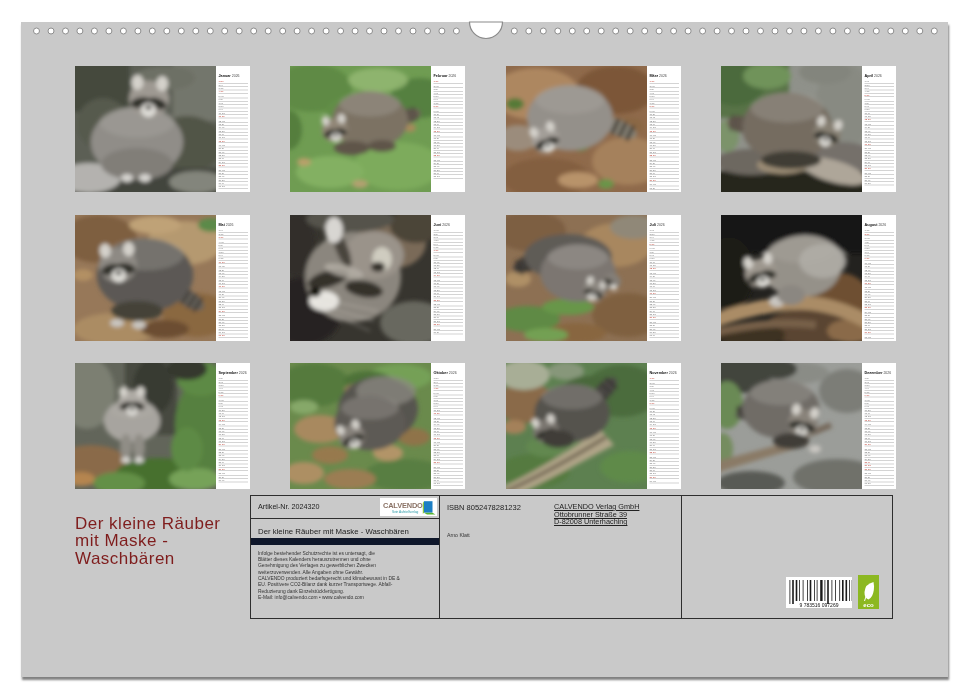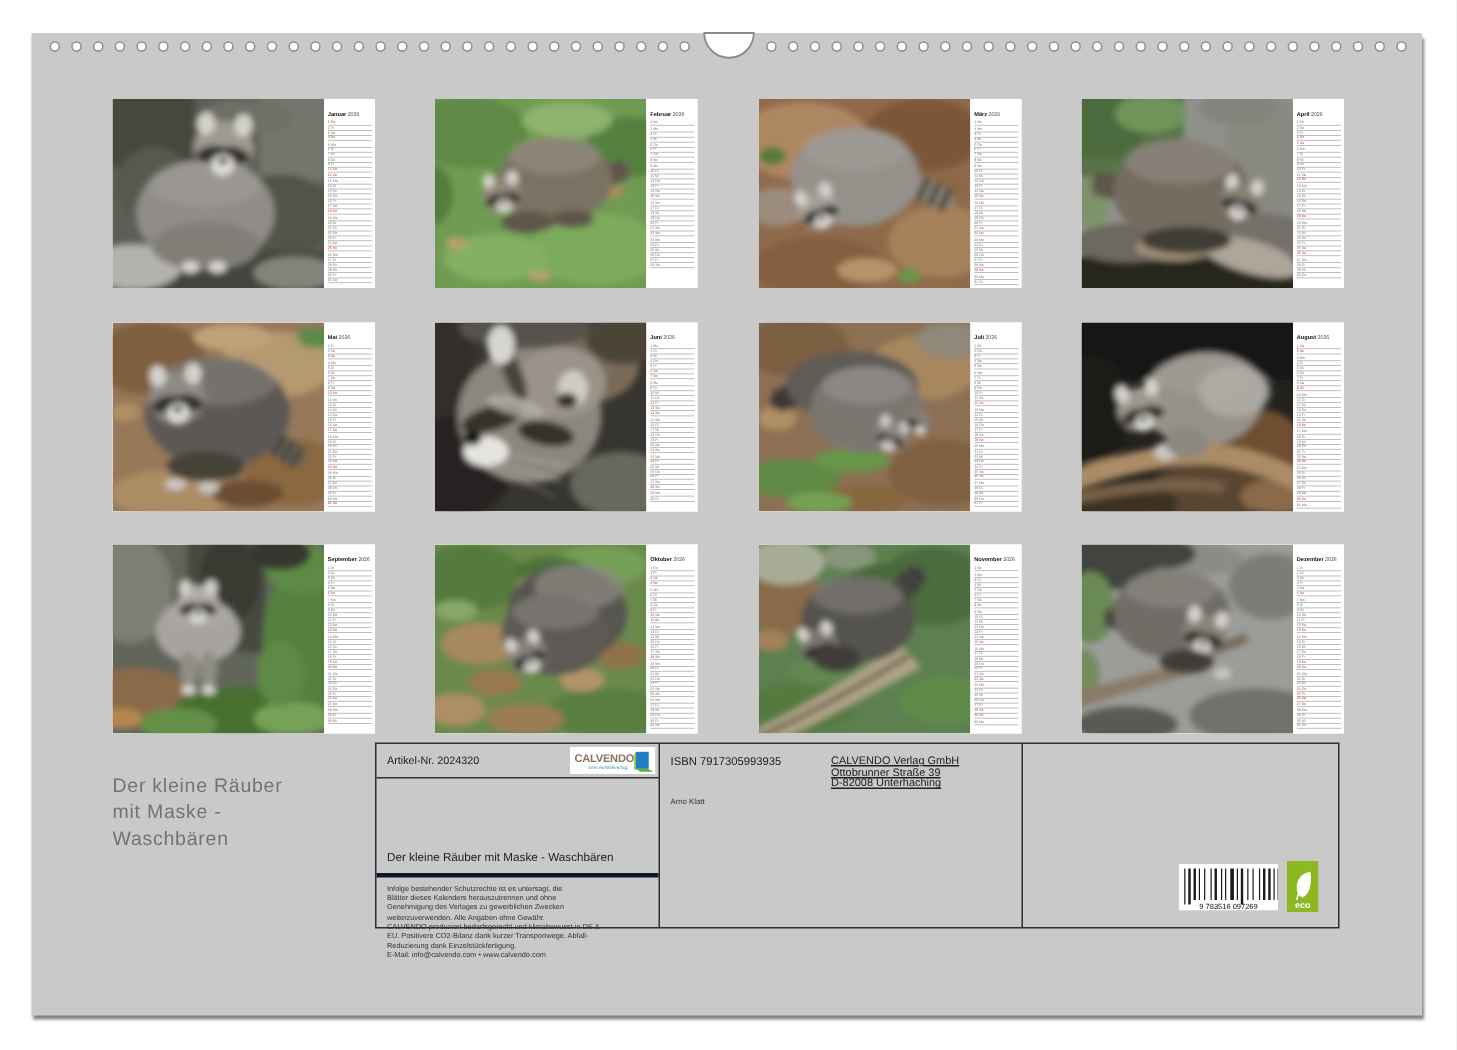--- a/index.html
+++ b/index.html
@@ -12,29 +12,29 @@
 .photo svg { display:block; }
 .strip { width:34px; height:126px; background:#fff; overflow:hidden; position:relative; }
 .sin { position:absolute; left:0; top:0; width:136px; height:504px;
   transform:scale(0.25); transform-origin:0 0; padding:31px 8px 0 10px; }
 .mt { font-size:14px; line-height:16px; color:#4a4a4a; white-space:nowrap; margin-bottom:10px; }
 .mt b { font-size:15px; color:#111; }
 .dr { height:13.35px; border-bottom:2px solid #a9a9a9; position:relative; }
 .dr span { font-size:9.5px; color:#777; position:absolute; left:0; bottom:1px; white-space:nowrap; }
 .dr.r span { color:#c0392b; }
 .dr.g { margin-bottom:4.8px; }
-.title { position:absolute; left:75px; top:515px; font-size:13px; line-height:17.3px;
-  color:#737373; letter-spacing:.5px; }
+.title { position:absolute; left:75px; top:515px; font-size:17px; line-height:17.3px;
+  color:#7f1d1d; letter-spacing:.5px; }
 .ibox { position:absolute; left:250px; top:495px; width:643px; height:124px;
   border:1.6px solid #2e2e2e; display:flex; }
 .c1 { width:189px; border-right:1.2px solid #2e2e2e; }
 .c1r1 { height:22.5px; border-bottom:1px solid #2e2e2e; position:relative; }
 .c1r1 .an { position:absolute; left:7px; top:6px; font-size:7.2px; color:#222; }
 .c1r1 svg { position:absolute; right:2.5px; top:2px; }
-.c1r2 { height:26px; border-bottom:3px solid #0f172a; position:relative;margin-top:40px; }
+.c1r2 { height:26px; border-bottom:7px solid #0f172a; position:relative; }
 .c1r2 .tt { position:absolute; left:7px; top:8px; font-size:7.8px; color:#222; }
 .c1sp { padding:6px 6px 0 7px; font-size:4.9px; line-height:6.35px; color:#333; }
 .c2 { width:242px; border-right:1.2px solid #2e2e2e; position:relative; }
 .c2 .isbn { position:absolute; left:7px; top:7px; font-size:7.5px; color:#222; }
 .c2 .auth { position:absolute; left:7px; top:36px; font-size:5.2px; color:#333; }
 .c2 .addr { position:absolute; left:114px; top:7px; font-size:7.3px; line-height:7.7px; color:#222;text-decoration:underline; }
 .c3 { flex:1; position:relative; }
 .c3 .bc { position:absolute; right:40px; bottom:6px; }
 .c3 .eco { position:absolute; right:13px; bottom:5px; }
 </style></head>
@@ -1741,21 +1741,21 @@
           <rect x="44" y="3.2" width="8.5" height="11.3" fill="#1d7fc4"></rect>
           <path d="M44 14.5 L44 3.2 L42.8 5 L42.8 16 Z" fill="#8cc63f"></path>
         </svg>
       </div>
   <div class="c1r2">
         <span class="tt">Der kleine Räuber mit Maske - Waschbären</span>
       </div>
   <div class="c1sp">Infolge bestehender Schutzrechte ist es untersagt, die<br>Blätter dieses Kalenders herauszutrennen und ohne<br>Genehmigung des Verlages zu gewerblichen Zwecken<br>weiterzuverwenden. Alle Angaben ohne Gewähr.<br>CALVENDO produziert bedarfsgerecht und klimabewusst in DE &amp;<br>EU. Positivere CO2-Bilanz dank kurzer Transportwege. Abfall-<br>Reduzierung dank Einzelstückfertigung.<br>E-Mail: info@calvendo.com • www.calvendo.com</div>
  </div>
  <div class="c2">
-  <span class="isbn">ISBN 7917305993935</span>
+  <span class="isbn">ISBN 8052478281232</span>
   <span class="auth">Arno Klatt</span>
   <div class="addr">CALVENDO Verlag GmbH<br>Ottobrunner Straße 39<br>D-82008 Unterhaching</div>
  </div>
  <div class="c3">
       <span class="bc"><svg width="66" height="31">
           <rect width="66" height="31" fill="#fff"></rect>
           <rect x="3.50" y="3" width="0.80" height="24" fill="#1a1a1a"></rect>
           <rect x="6.20" y="3" width="1.60" height="24" fill="#1a1a1a"></rect>
           <rect x="9.70" y="3" width="1.60" height="21" fill="#1a1a1a"></rect>
           <rect x="13.20" y="3" width="0.80" height="21" fill="#1a1a1a"></rect>

